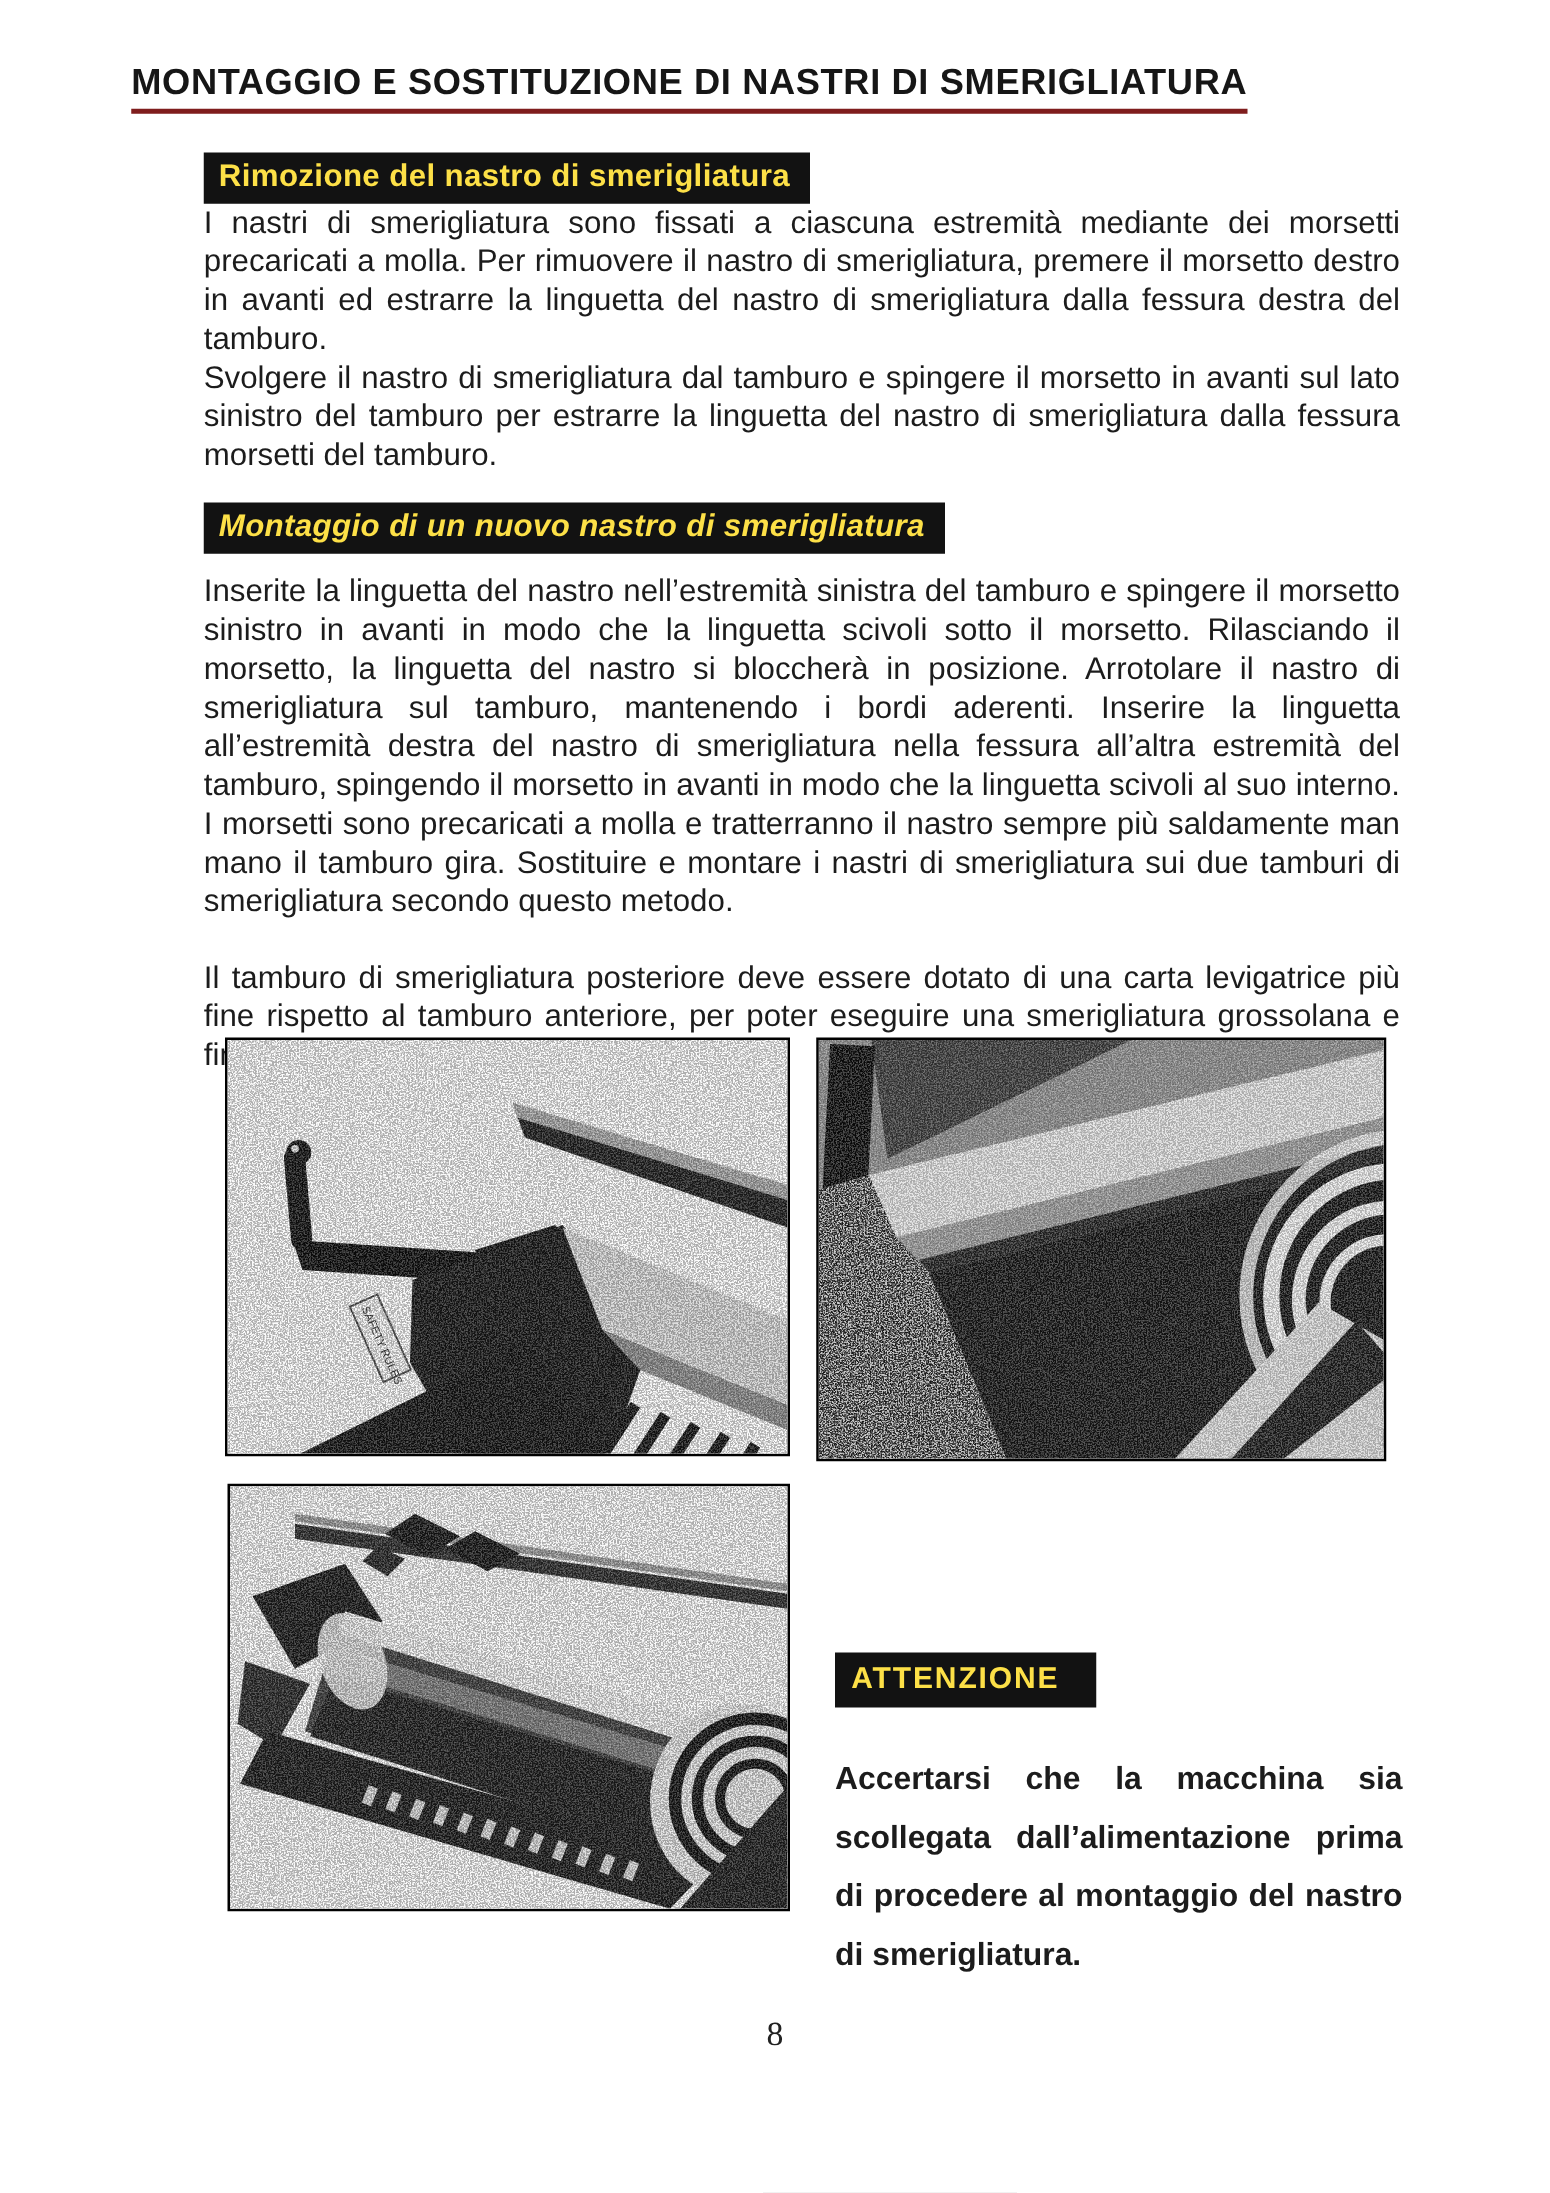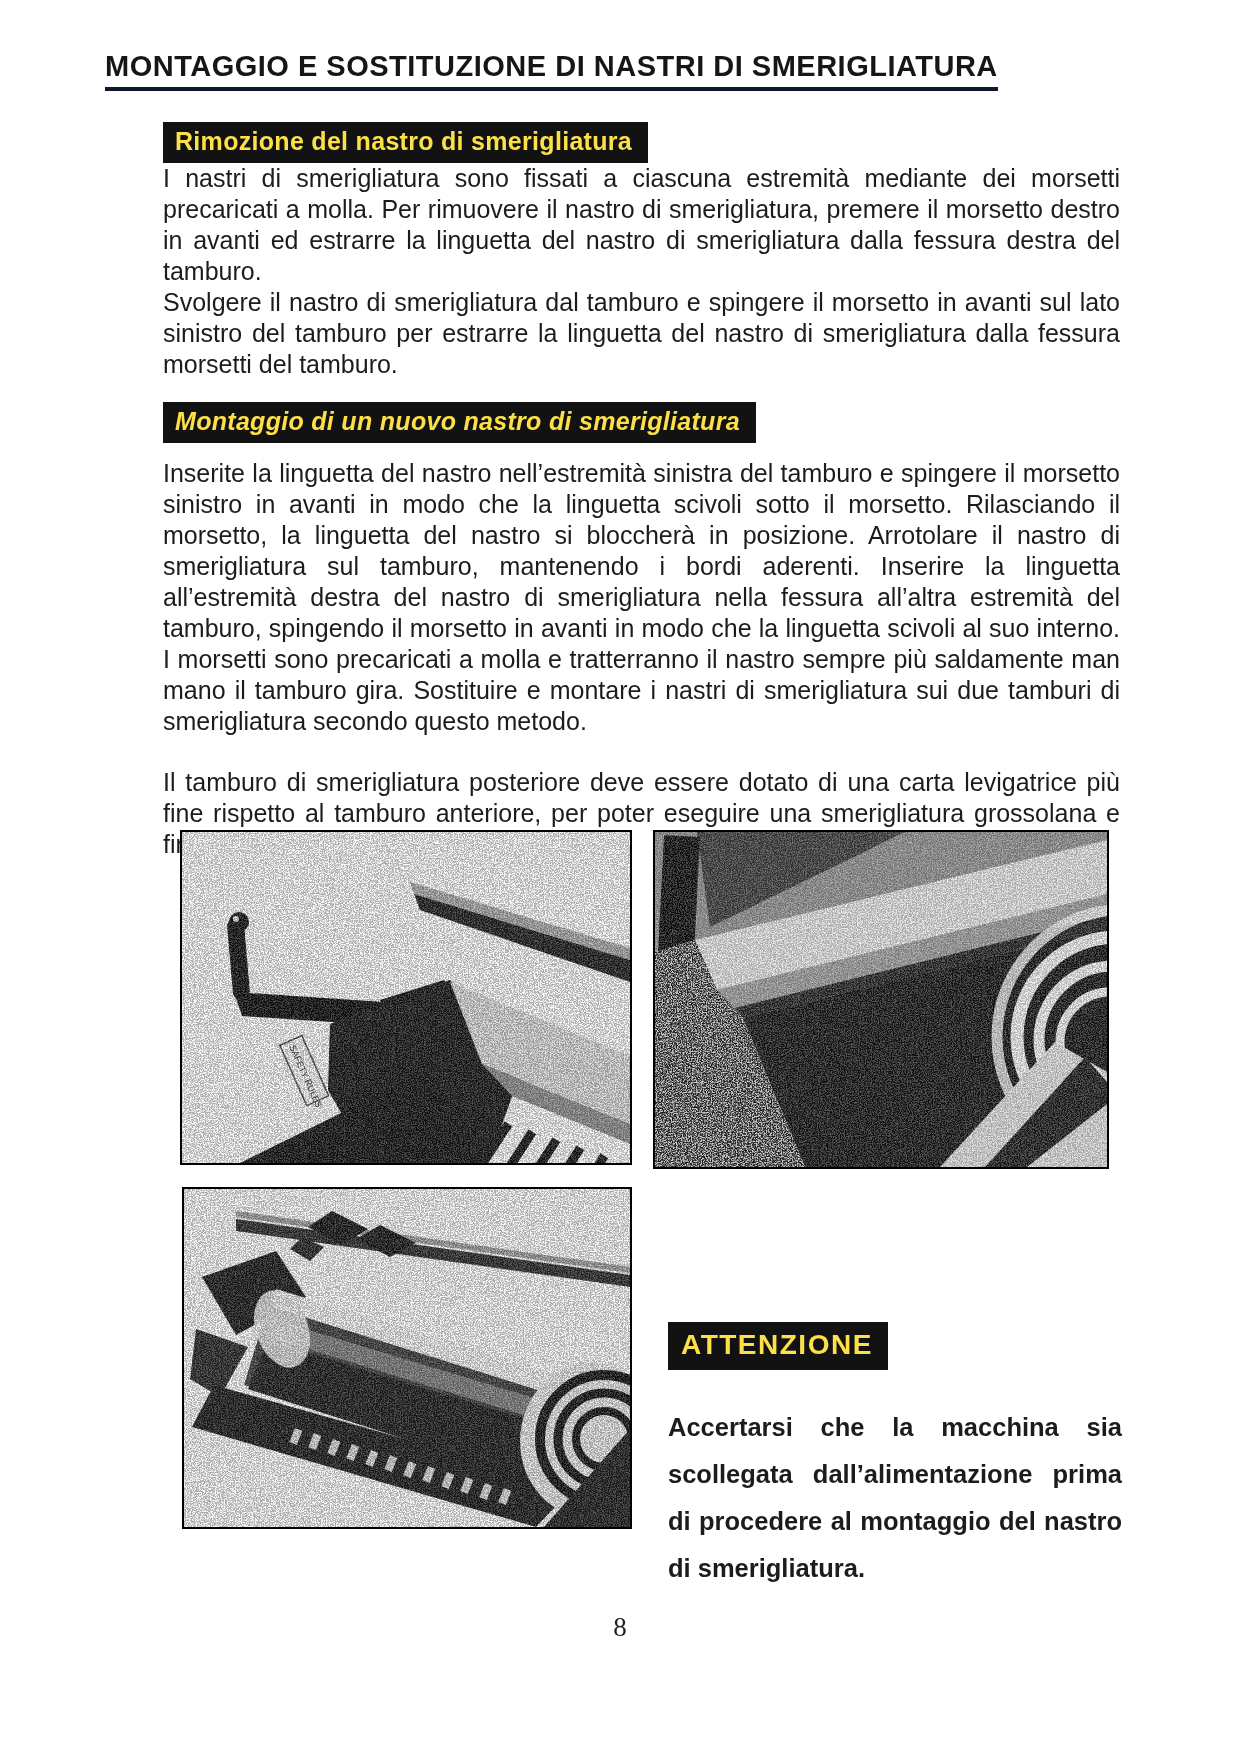--- a/index.html
+++ b/index.html
@@ -11,21 +11,21 @@
     font-family:"Liberation Sans", sans-serif;
     color:#1c1c1c;
     overflow:hidden;
   }
   .doc-title{
     position:absolute;left:105px;top:50px;margin:0;
     display:inline-block;
     font-size:29px;font-weight:700;letter-spacing:.5px;
     color:#161616;
     padding-bottom:4px;
-    border-bottom:4px solid #0f172a;
+    border-bottom:4px solid #7f1d1d;
     white-space:nowrap;
   }
   .content{
     position:absolute;left:163px;top:122px;width:957px;
   }
   .bar{
     display:inline-block;
     background:#121212;color:#fde047;
     font-weight:700;font-size:25px;
     padding:5px 16px 7px 12px;
@@ -51,22 +51,22 @@
     overflow:hidden;
   }
   .photo svg{display:block;width:100%;height:100%;}
   #photo-1{left:0;top:2;width:448px;height:331px;}
   #photo-2{left:473px;top:0;width:452px;height:335px;}
   #photo-3{left:2px;top:357px;width:446px;height:338px;}
   .attn{
     position:absolute;left:488px;top:492px;width:454px;
   }
   .attn-bar{
-    font-size:28px;
-    padding:7px 15px 9px 13px;
+    font-size:24px;
+    padding:7px 29px 9px 13px;
     letter-spacing:1.5px;
   }
   .warn-text{
     margin:34px 0 0 0;
     font-size:25.5px;line-height:47px;
     text-align:justify;
     color:#1c1c1c;
     font-weight:bold;
   }
   .pageno{

